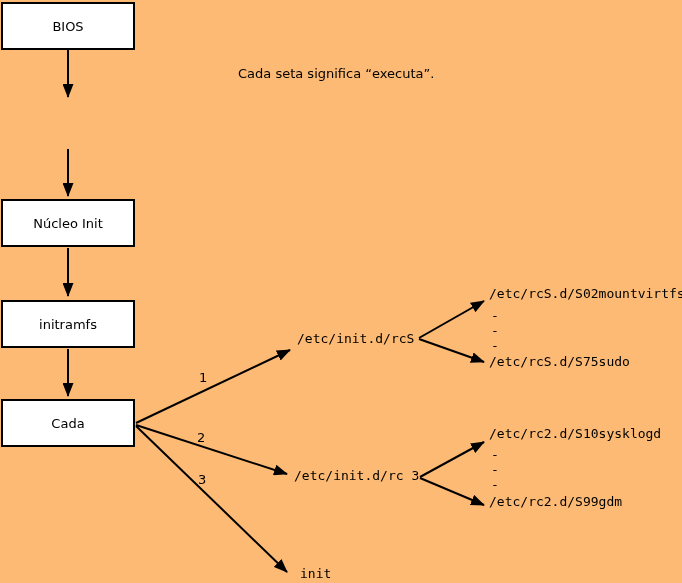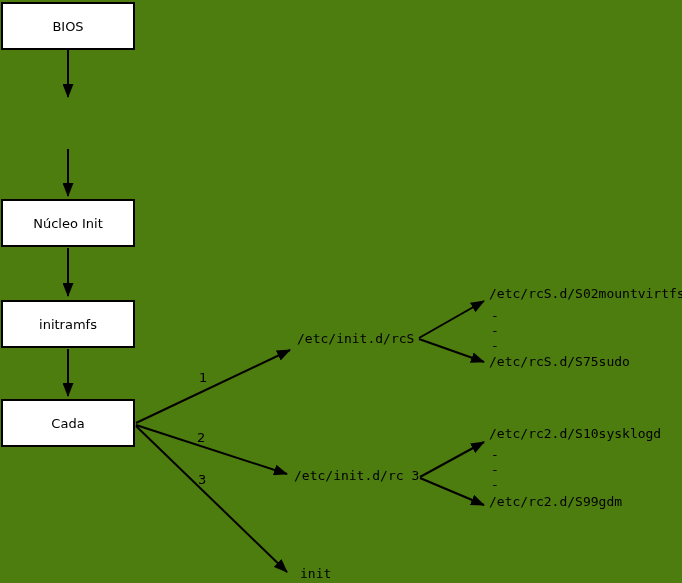--- a/index.html
+++ b/index.html
@@ -4,21 +4,21 @@
 <style>
   html, body {
     margin: 0;
     padding: 0;
     background: #ffffff;
   }
   .canvas {
     position: relative;
     width: 682px;
     height: 583px;
-    background: #4d7c0f;
+    background: #fdba74;
     overflow: hidden;
     font-family: "DejaVu Sans", sans-serif;
     color: #000000;
     text-align: center;
   }
   .arrows {
     position: absolute;
     left: 0;
     top: 0;
     width: 682px;
@@ -89,20 +89,21 @@
   <div class="node" style="top:199px">
     <span>Núcleo Init</span>
   </div>
   <div class="node" style="top:300px">
     <span>initramfs</span>
   </div>
   <div class="node" style="top:399px">
     <span>Cada</span>
   </div>
 
+  <div class="note">Cada seta significa “executa”.</div>
 
   <div class="num" style="left:199px;top:371px">1</div>
   <div class="num" style="left:197px;top:431px">2</div>
   <div class="num" style="left:198px;top:473px">3</div>
 
   <div class="mono" style="left:297px;top:332px">/etc/init.d/rcS</div>
   <div class="mono" style="left:489px;top:287px">/etc/rcS.d/S02mountvirtfs</div>
   <div class="mono" style="left:491px;top:309px">-</div>
   <div class="mono" style="left:491px;top:324px">-</div>
   <div class="mono" style="left:491px;top:339px">-</div>

